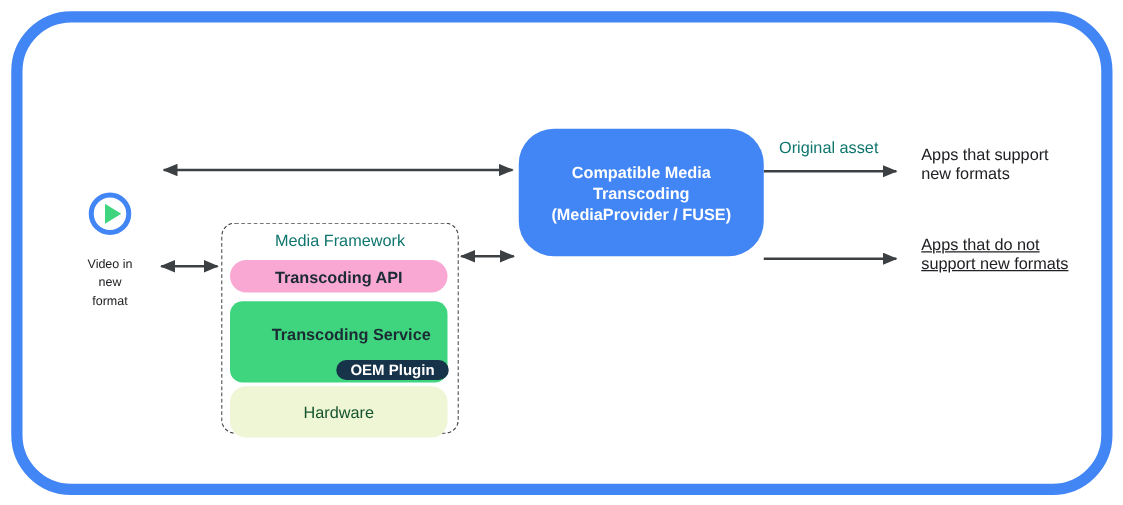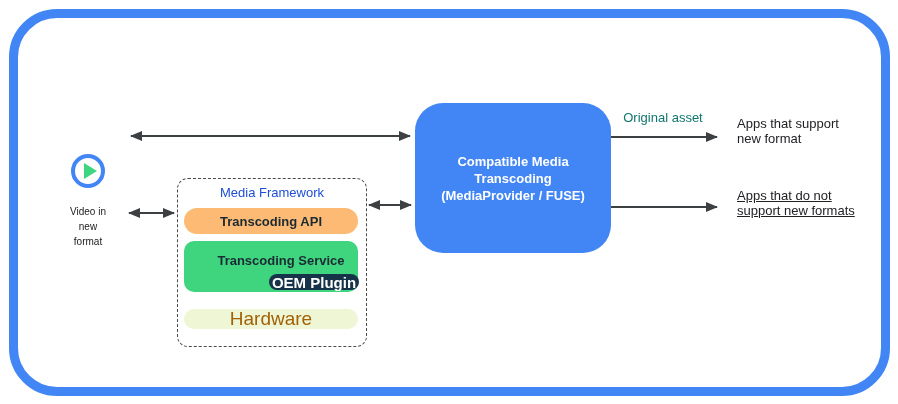--- a/index.html
+++ b/index.html
@@ -59,68 +59,68 @@
     left: 177px; top: 178px;
     width: 190px; height: 169px;
     border: 1px dashed #4a4a4a;
     border-radius: 11px;
     background: #ffffff;
   }
   .mf-title {
     margin-top: 6px;
     text-align: center;
     font-size: 13px;
-    color: #1d4ed8;
+    color: #0f766e;
   }
   .mf-pill {
     position: absolute;
     left: 6px;
     width: 174px;
     display: flex; align-items: center; justify-content: center;
     font-size: 13px;
   }
   .mf-api {
     top: 29px; height: 26px;
-    background: #fdba74;
+    background: #f9a8d4;
     border-radius: 13px;
     font-weight: bold;
     color: #1b2a33;
   }
   .mf-service {
-    top: 62px; height: 51px;
+    top: 62px; height: 65px;
     background: #3fd57f;
     border-radius: 10px;
     font-weight: bold;
     color: #1b2a33;
     padding-bottom: 12px;
     padding-left: 20px;
   }
   .oem-pill {
     position: absolute;
     right: -1px; bottom: 2px;
     width: 90px; height: 16px;
     background: #173349;
     border-radius: 9px;
     display: flex; align-items: center; justify-content: center;
-    font-size: 15px;
+    font-size: 12px;
     font-weight: bold;
     color: #ffffff;
   }
   .mf-hardware {
-    top: 130px; height: 20px;
+    top: 130px; height: 41px;
     background: #eef6d5;
     border-radius: 13px;
-    color: #a16207;
-    font-size: 19px;
+    color: #14532d;
+    font-size: 13px;
   }
   
   .transcoder-box {
     position: absolute;
     left: 415px; top: 103px;
-    width: 196px; height: 150px;
+    width: 196px; height: 102px;
     background: #4285f4;
     border-radius: 28px;
     display: flex; align-items: center; justify-content: center;
     text-align: center;
     color: #ffffff;
     font-weight: bold;
     font-size: 13px;
     line-height: 17px;
     white-space: pre-line;
   }
@@ -186,17 +186,17 @@
 
   <div class="transcoder-box">
     <div>Compatible Media
 Transcoding
 (MediaProvider / FUSE)</div>
   </div>
 
   <div class="asset-label asset-original">Original asset</div>
 
   <div class="apps-text apps-top">Apps that support
-new format</div>
+new formats</div>
   <div class="apps-text apps-bottom">Apps that do not
 support new formats</div>
 
 </div>
 
 </body></html>

